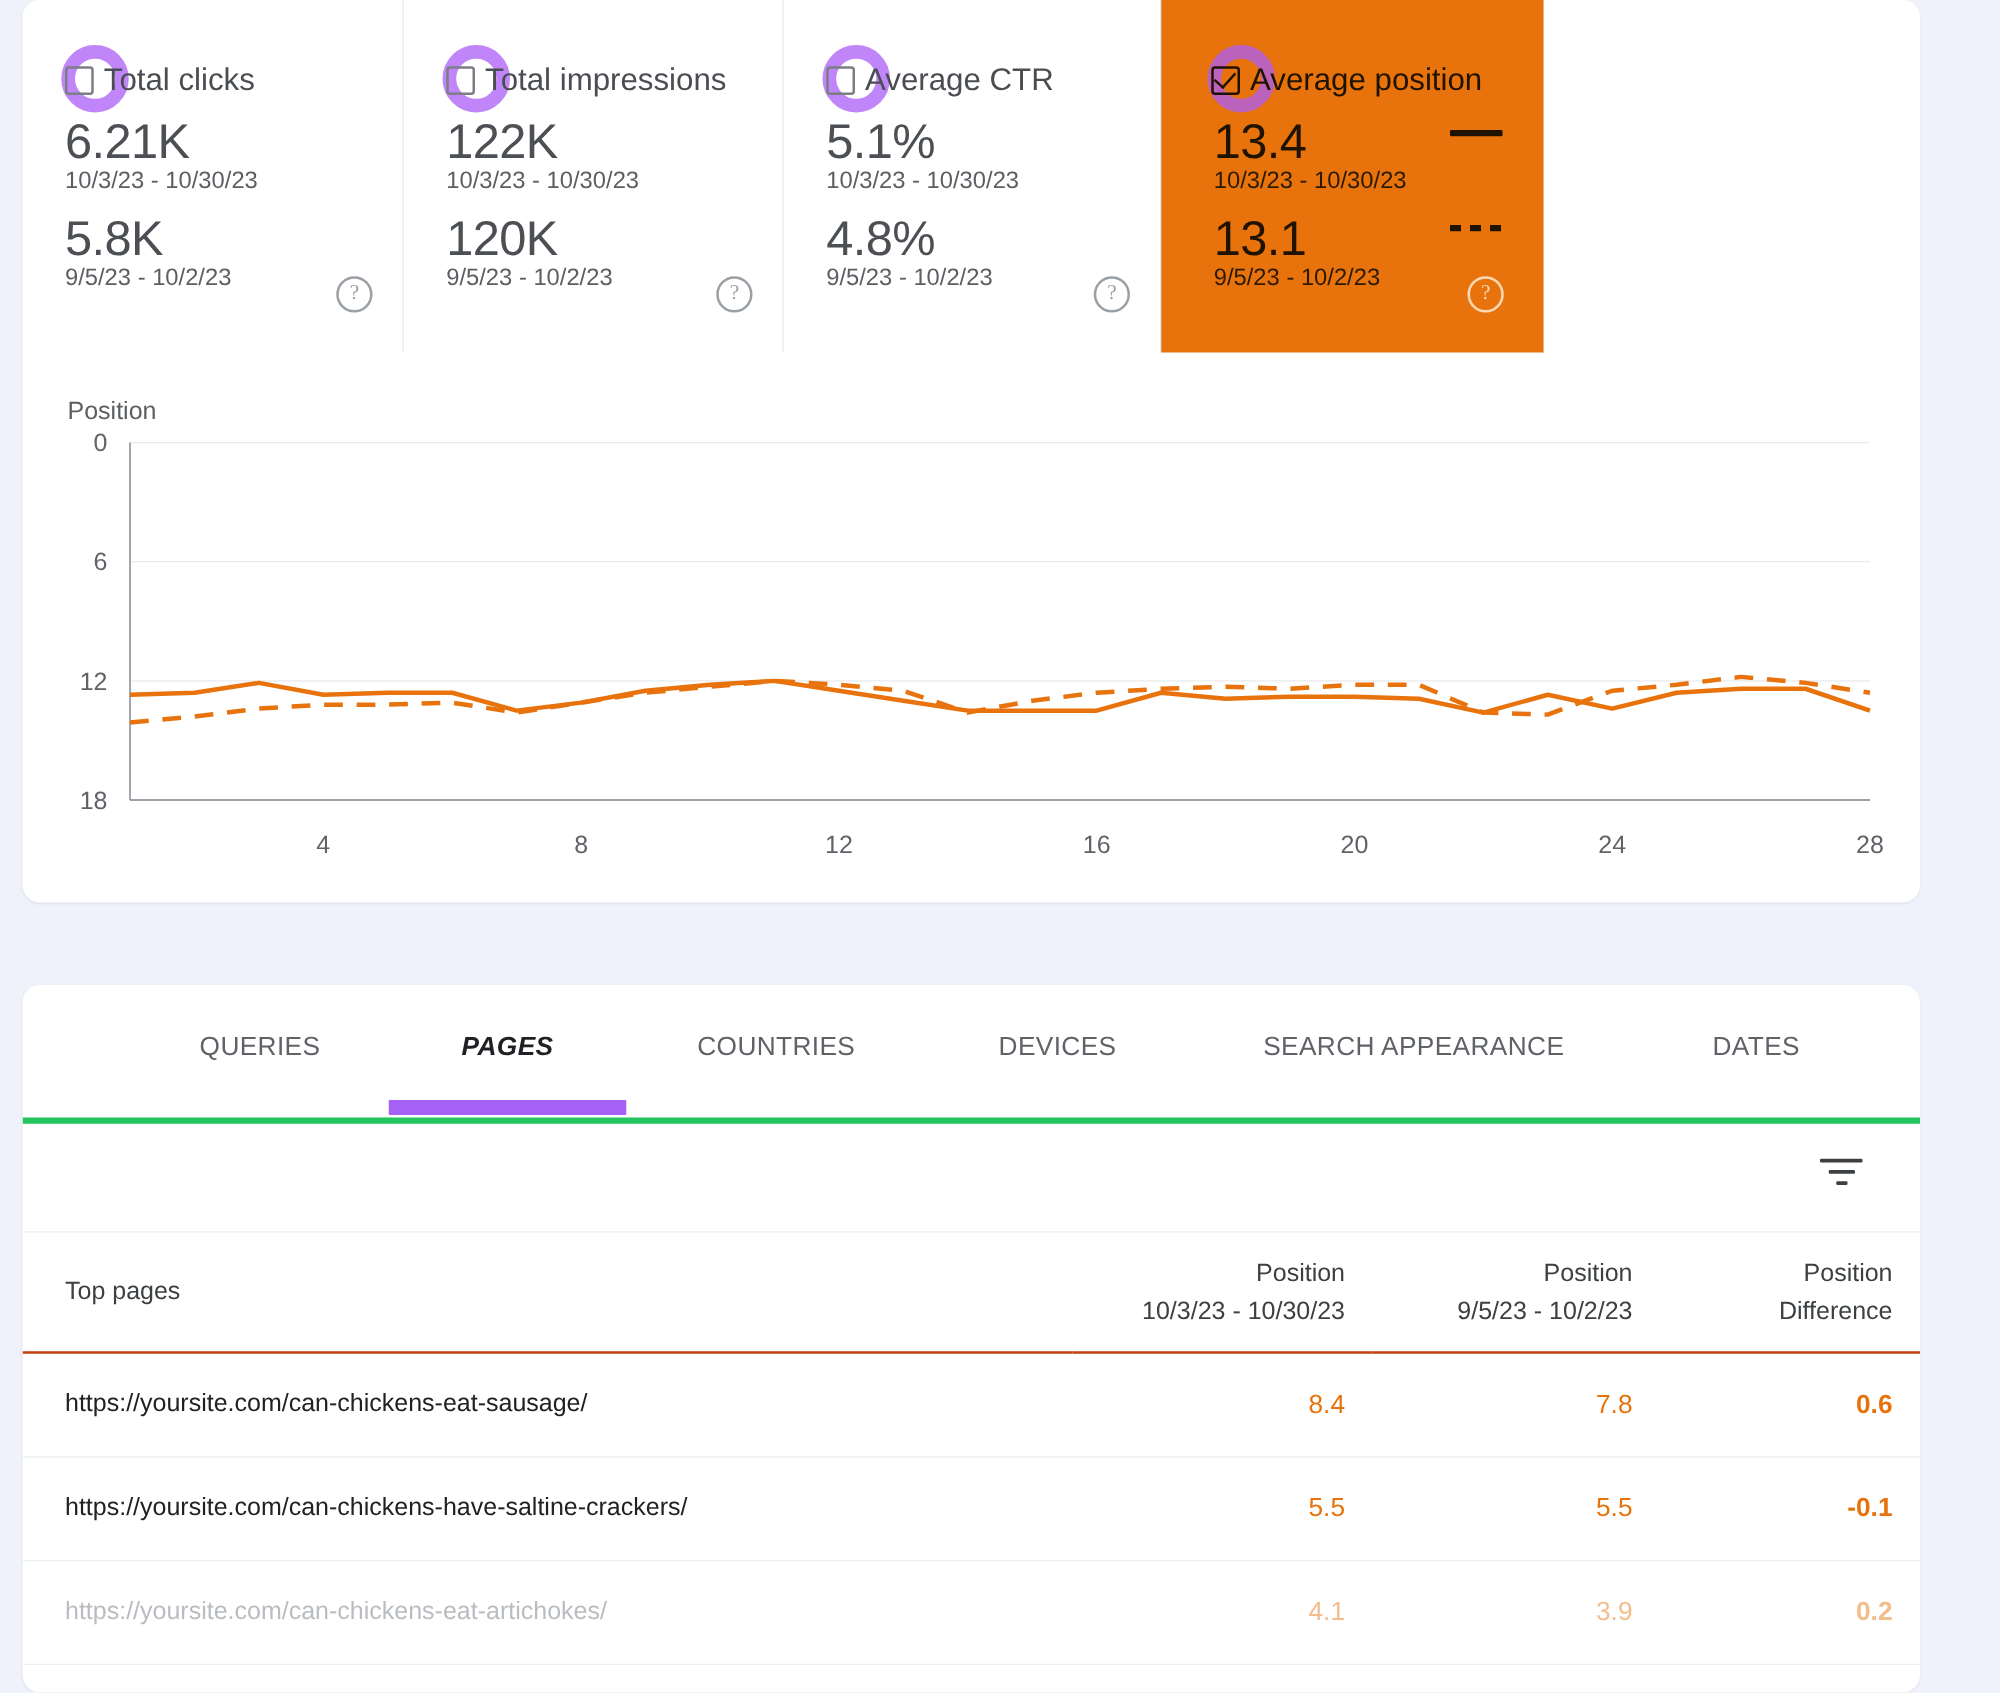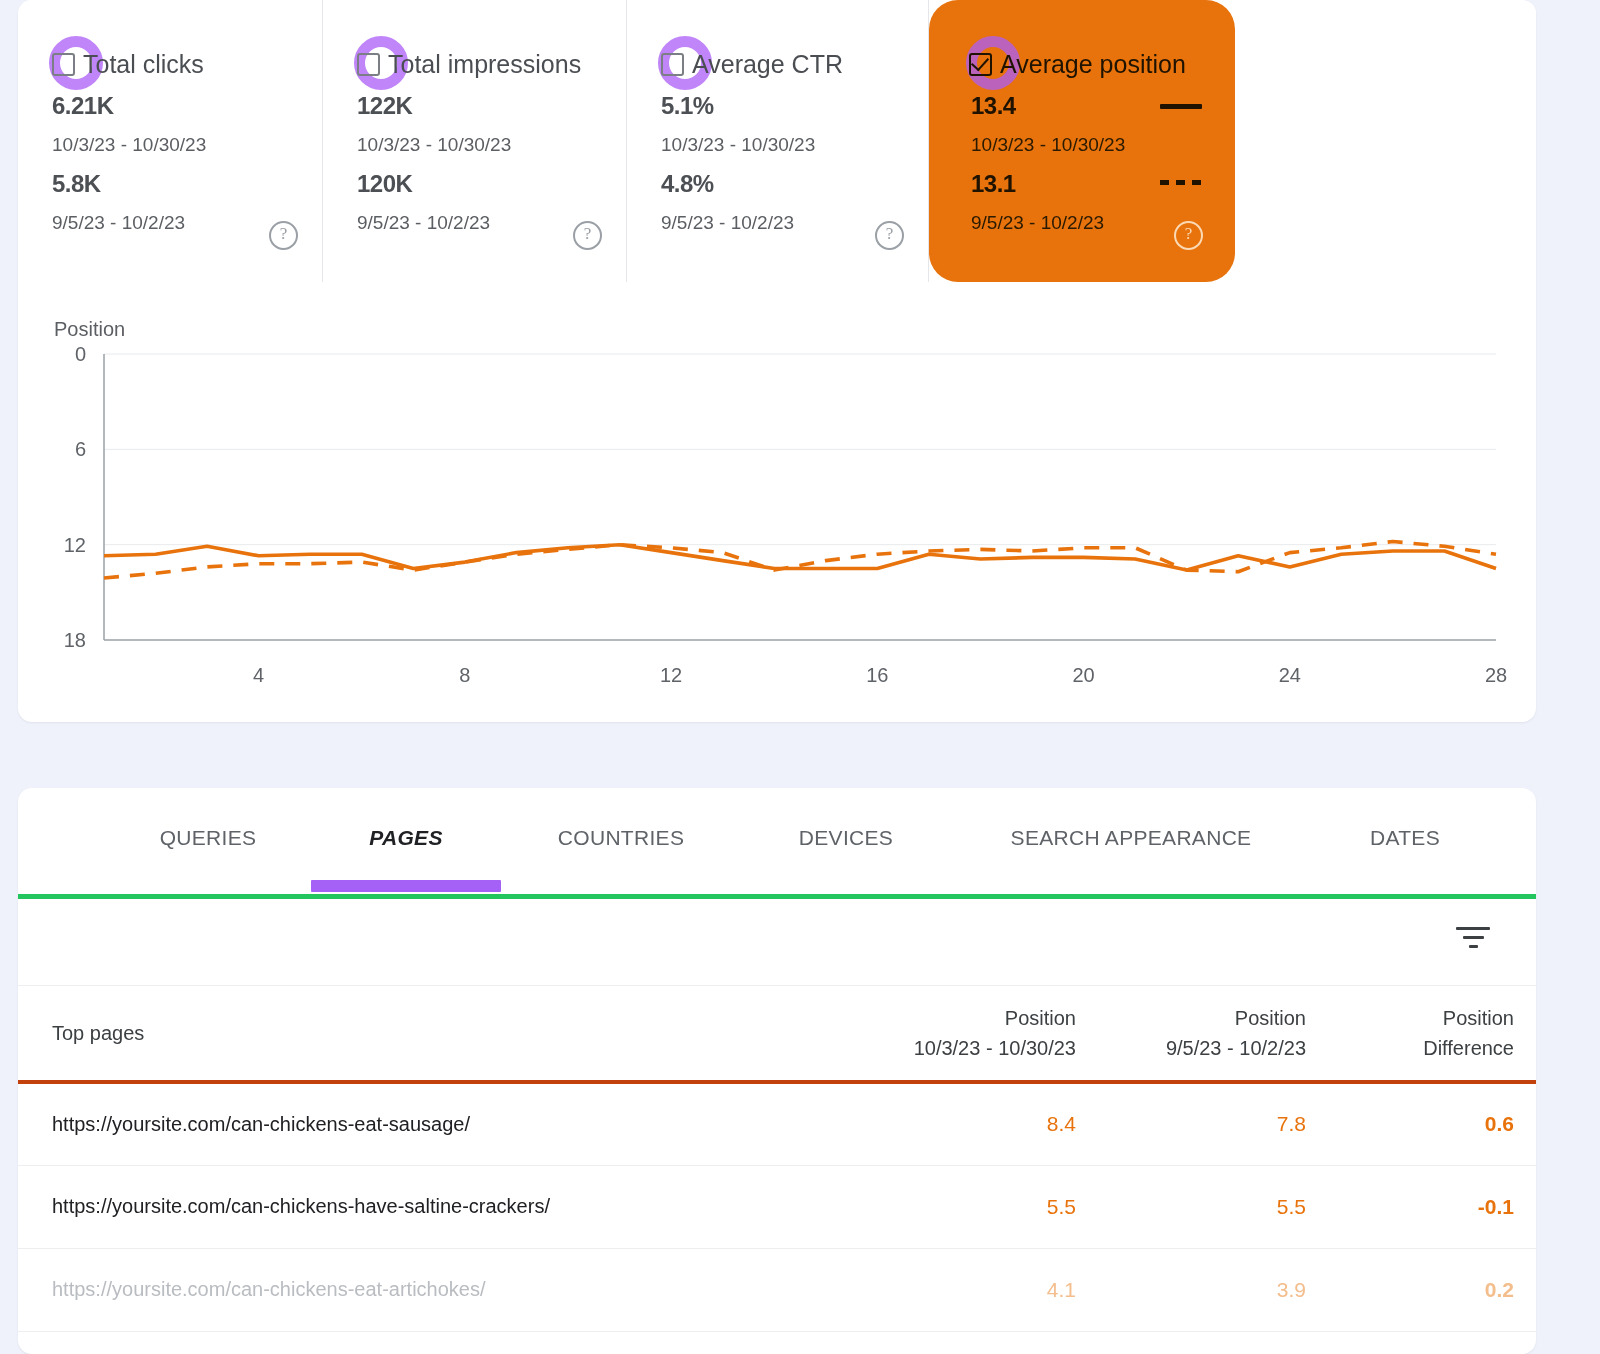--- a/index.html
+++ b/index.html
@@ -44,21 +44,20 @@
     background: #ffffff;
     padding: 0;
   }
   .metric.m0 { width: 305px; }
   .metric.m1 { width: 304px; }
   .metric.m2 { width: 302px; }
   .metric.m3 {
     width: 306px;
     background: #e8730c;
     border-right: none;
-    border-radius: 29px;
   }
   .metric.spacer { flex: 1; border-right: none; }
 
   .metric-head {
     position: absolute;
     left: 34px;
     top: 46px;
     display: flex;
     align-items: center;
     height: 36px;
@@ -104,22 +103,22 @@
     pointer-events: none;
   }
   .metric.m0 .ring { left: 31px; top: 36px; }
   .metric.m1 .ring { left: 31px; top: 36px; }
   .metric.m2 .ring { left: 31px; top: 36px; }
   .metric.m3 .ring { left: 37px; top: 36px; }
 
   .big {
     position: absolute;
     left: 34px;
-    font-size: 24px;
-    font-weight: bold;
+    font-size: 39px;
+    font-weight: normal;
     color: #4c4f53;
     letter-spacing: -.5px;
   }
   .metric.m3 .big { left: 42px; color: #1f1300; }
   .big.v1 { top: 92px; }
   .big.v2 { top: 170px; }
 
   .rng {
     position: absolute;
     left: 34px;
@@ -231,21 +230,21 @@
 
   table.data {
     width: 100%;
     border-collapse: collapse;
     table-layout: fixed;
   }
   table.data th, table.data td {
     padding: 0;
     vertical-align: middle;
   }
-  .th-head { height: 96px; border-bottom: 4px solid #c2410c; margin-left: 20px; }
+  .th-head { height: 96px; border-bottom: 2px solid #c2410c; margin-left: 20px; }
   .th-label {
     font-size: 20px;
     color: #3c4043;
     font-weight: normal;
     text-align: left;
     padding-left: 34px !important;
   }
   .th-num {
     text-align: right;
     padding-right: 22px !important;

